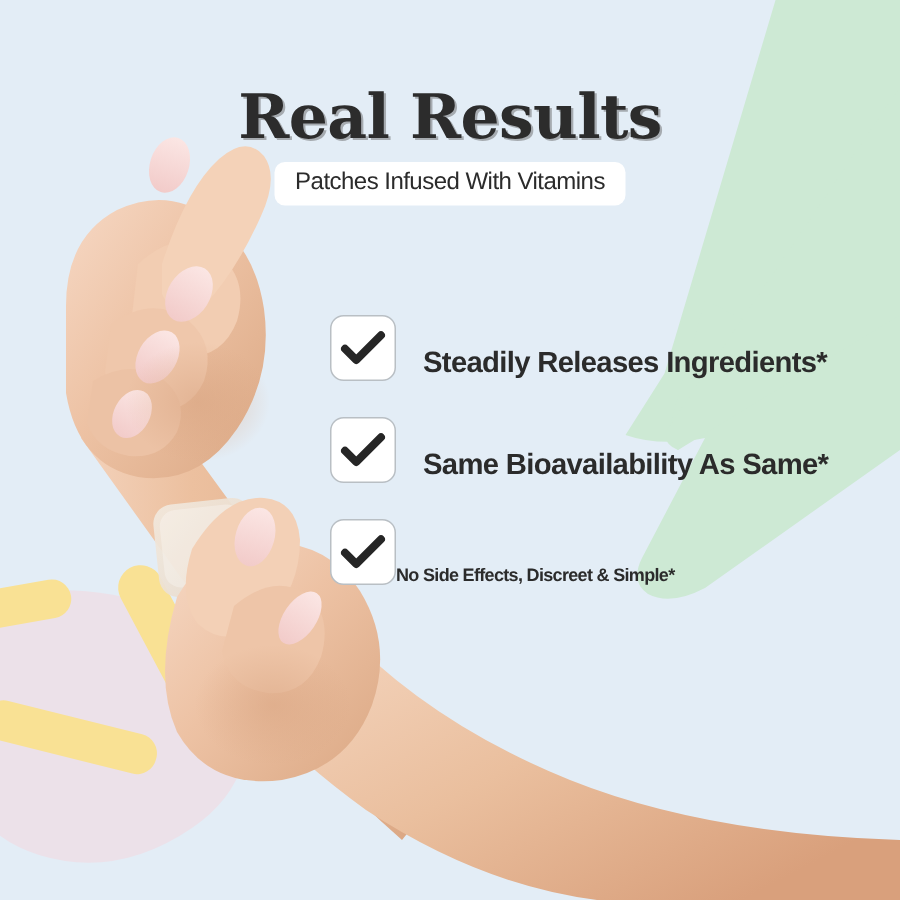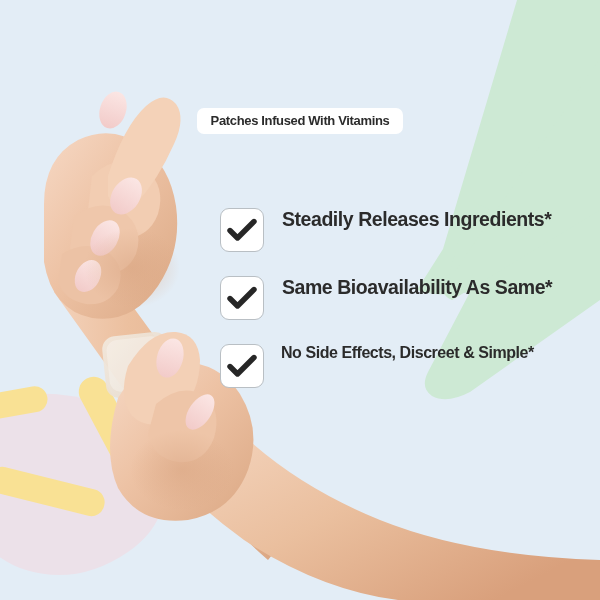--- a/index.html
+++ b/index.html
@@ -56,37 +56,37 @@
     left: 0;
     top: 108px;
     width: 600px;
     text-align: center;
   }
   .subpill {
     display: inline-block;
     background: #ffffff;
     border-radius: 7px;
     padding: 5px 14px 6px;
-    font-size: 13px;
-    font-weight: 700;
+    font-size: 16px;
+    font-weight: 400;
     letter-spacing: -0.35px;
     color: #2b2b2b;
     white-space: nowrap;
   }
 
   
   .checklist {
     position: absolute;
     left: 220px;
     top: 208px;
     width: 380px;
   }
   .check-row {
     display: flex;
-    align-items: flex-start;
+    align-items: flex-end;
     height: 46px;
     margin-bottom: 22px;
   }
   .check-row:last-child { margin-bottom: 0; }
 
   .checkbox {
     flex: 0 0 auto;
     width: 44px;
     height: 44px;
     border-radius: 9px;
@@ -100,21 +100,21 @@
   .checkbox svg { display: block; }
 
   .check-label {
     margin-left: 18px;
     font-size: 19.5px;
     font-weight: 700;
     letter-spacing: -0.45px;
     color: #2b2b2b;
     white-space: nowrap;
   }
-  .check-row.r3 .check-label { font-size: 16px; margin-left: 17px; }
+  .check-row.r3 .check-label { font-size: 12px; margin-left: 0; }
 </style>
 </head>
 <body>
 
 <div id="canvas">
 
   <svg class="bg-layer" viewBox="0 0 600 600" xmlns="http://www.w3.org/2000/svg">
 
     <rect x="0" y="0" width="600" height="600" fill="#e3edf6"></rect>
 
@@ -217,20 +217,21 @@
       <path fill="#eec5a8" d="M 156 404 Q 182 382 204 396 Q 222 410 214 438
                Q 204 464 178 462 Q 152 458 148 434 Z"></path>
 
       <ellipse cx="170" cy="358" rx="13" ry="20" transform="rotate(16 170 358)" fill="url(#nailG)"></ellipse>
       <ellipse cx="200" cy="412" rx="11" ry="20" transform="rotate(34 200 412)" fill="url(#nailG)"></ellipse>
 
       <ellipse cx="182" cy="470" rx="52" ry="40" fill="url(#knuckleShade)"></ellipse>
     </g>
   </svg>
 
+  <div class="headline">Real Results</div>
 
   <div class="subpill-wrap">
     <span class="subpill">Patches Infused With Vitamins</span>
   </div>
 
   <div class="checklist">
 
     <div class="check-row r1">
       <span class="checkbox">
         <svg width="30" height="24" viewBox="0 0 30 24" xmlns="http://www.w3.org/2000/svg">

